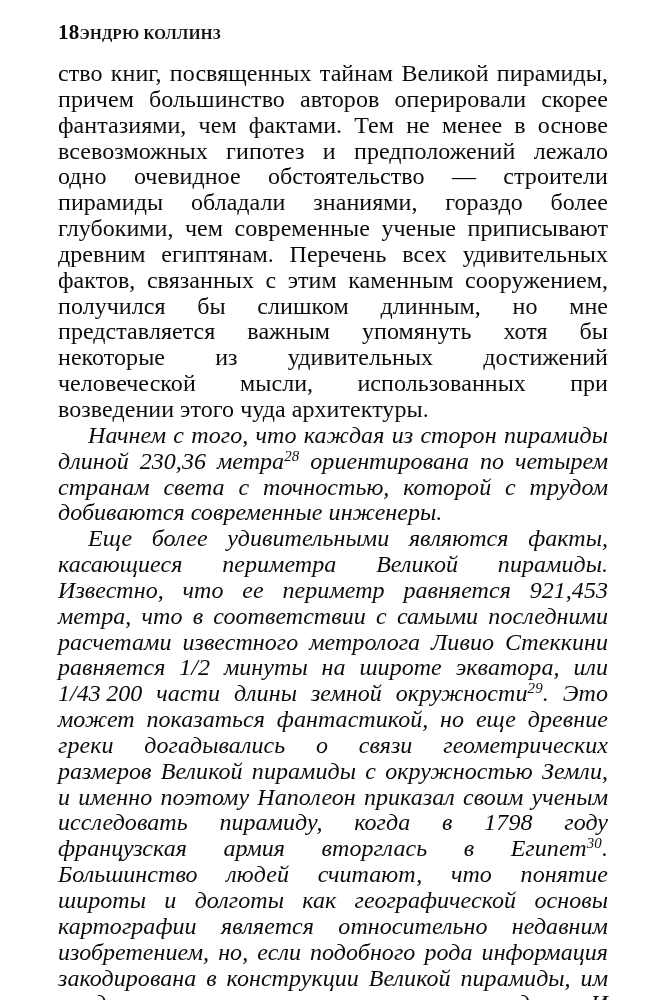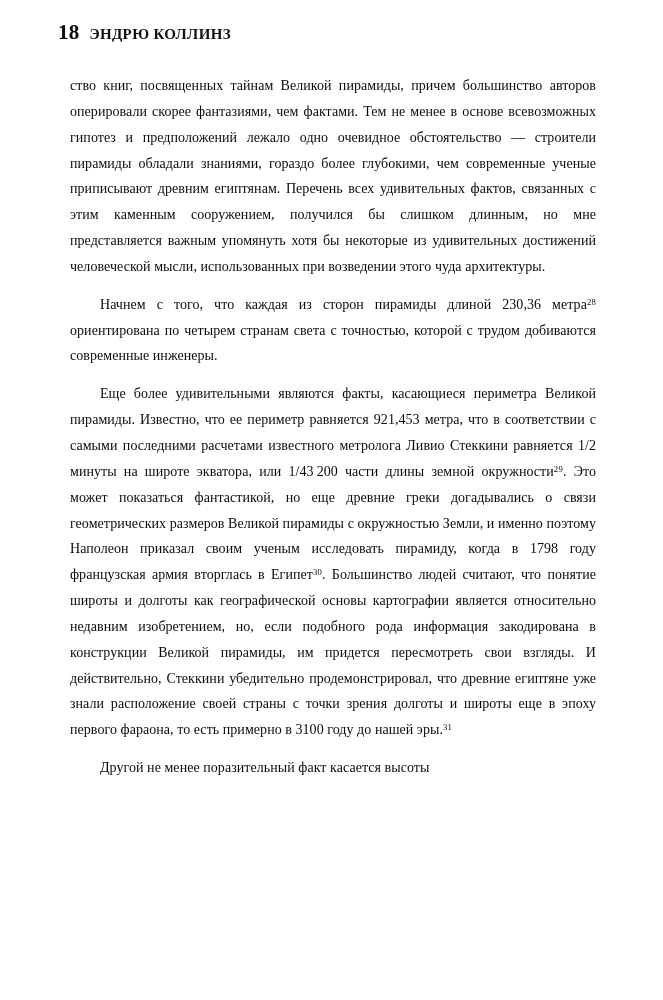--- a/index.html
+++ b/index.html
@@ -20,21 +20,20 @@
     -webkit-font-smoothing: none;
   }
 
   
   .running-head {
     position: absolute;
     left: 58px;
     top: 22px;
     display: flex;
     align-items: baseline;
-    gap: 10px;
     white-space: nowrap;
   }
 
   .folio {
     font-size: 21px;
     line-height: 1;
     font-weight: 700;
     letter-spacing: 0.2px;
     color: #0a0a0a;
   }
@@ -51,37 +50,38 @@
 
   
   .textblock {
     position: absolute;
     left: 58px;
     top: 61px;
     width: 550px;
   }
 
   .para {
-    margin: 12px;
-    font-size: 14px;
+    margin: 0;
+    font-size: 24px;
     line-height: 25.85px;
     text-align: justify;
     text-justify: inter-word;
     hyphens: manual;
     word-spacing: 0px;
     letter-spacing: 0.05px;
   }
 
   
   .para.continued {
     text-indent: 0;
   }
 
   .para.indented {
     text-indent: 30px;
+    font-style: italic;
   }
 
   .para.last-line-wide {
     
   }
 
   sup.fn {
     font-size: 0.62em;
     line-height: 0;
     vertical-align: 0.52em;

